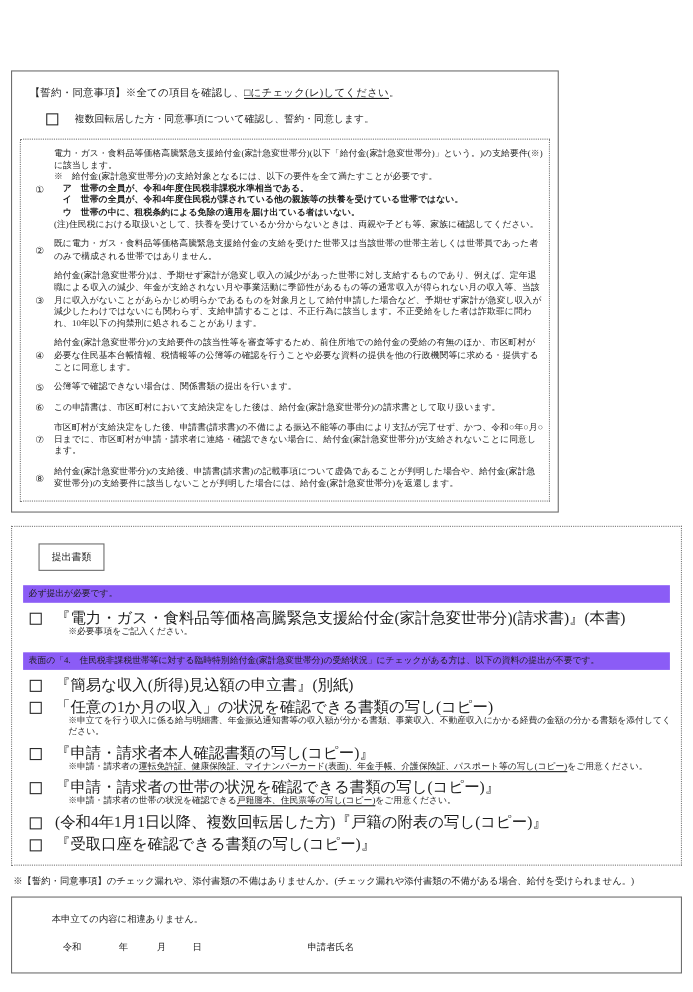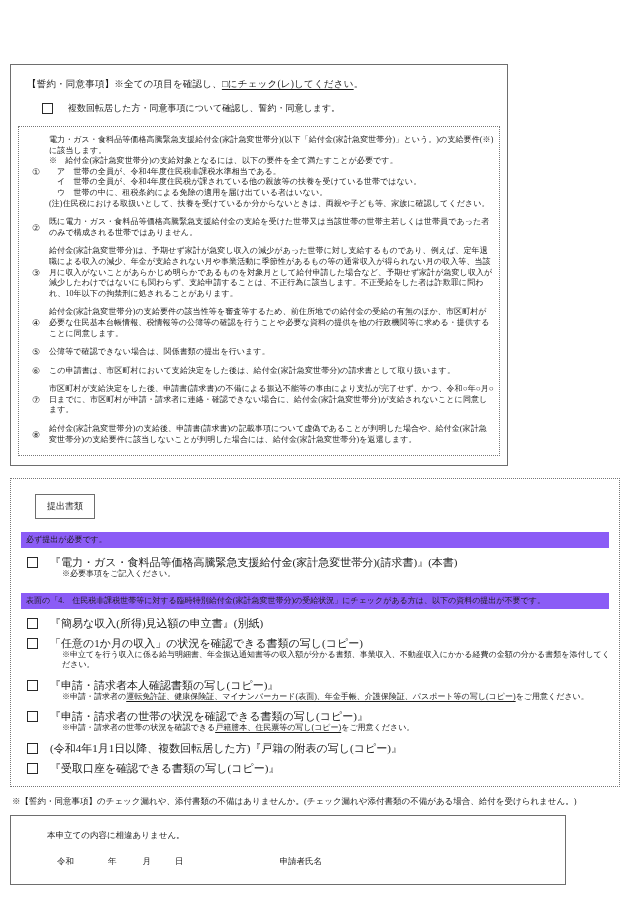--- a/index.html
+++ b/index.html
@@ -39,21 +39,21 @@
     padding: 8px 5px 2px 4px;
   }
   .pledge-item { display: flex; margin-bottom: 8px; }
   .pledge-item .num {
     flex: 0 0 26px; text-align: center;
     font-size: 9px; color: #222;
     align-self: center;
   }
   .pledge-item .itext { flex: 1; font-size: 8px; line-height: 10.6px; letter-spacing: 0.1px; }
   .pledge-item .itext .ln { white-space: normal; }
-  .indent1 { padding-left: 8px; }
+  .indent1 { padding-left: 8px; font-weight: bold; }
 
   
   .docs-box {
     border: 1px dotted #777;
     width: 610px;
     margin-top: 12px;
     padding: 15px 8px 12px 8px;
   }
   .docs-label-box {
     display: inline-block;
@@ -64,29 +64,29 @@
     background: #fff;
   }
   .gray-bar {
     background: #8b5cf6;
     margin: 13px 2px 0 2px;
     padding: 2px 5px 3px 5px;
     font-size: 8px;
   }
   .doc-row { display: flex; margin: 9px 0 0 8px; }
   .doc-row .checkbox { margin-right: 12px; margin-top: 0; width: 11px; height: 11px; }
-  .doc-row .dlabel { font-size: 11px; line-height: 11px; }
+  .doc-row .dlabel { font-size: 14px; line-height: 11px; }
   .doc-note { margin: 1px 0 0 43px; font-size: 8px; line-height: 10.5px; }
   .doc-note .uline { text-decoration: underline; text-underline-offset: 1.5px; }
 
   
   .footer-note { margin: 9px 0 0 2px; font-size: 8.5px; }
   .decl-box {
     border: 1px solid #6e6e6e;
-    width: 556px;
+    width: 610px;
     margin-top: 7px;
     padding: 14px 0 16px 36px;
     background: #fff;
   }
   .decl-statement { font-size: 8.5px; }
   .decl-date-row { margin-top: 14px; font-size: 8.5px; display: flex; align-items: baseline; }
   .decl-date-row .era { margin-left: 10px; }
   .decl-date-row .gap-y { margin-left: 34px; }
   .decl-date-row .gap-m { margin-left: 26px; }
   .decl-date-row .gap-d { margin-left: 24px; }

